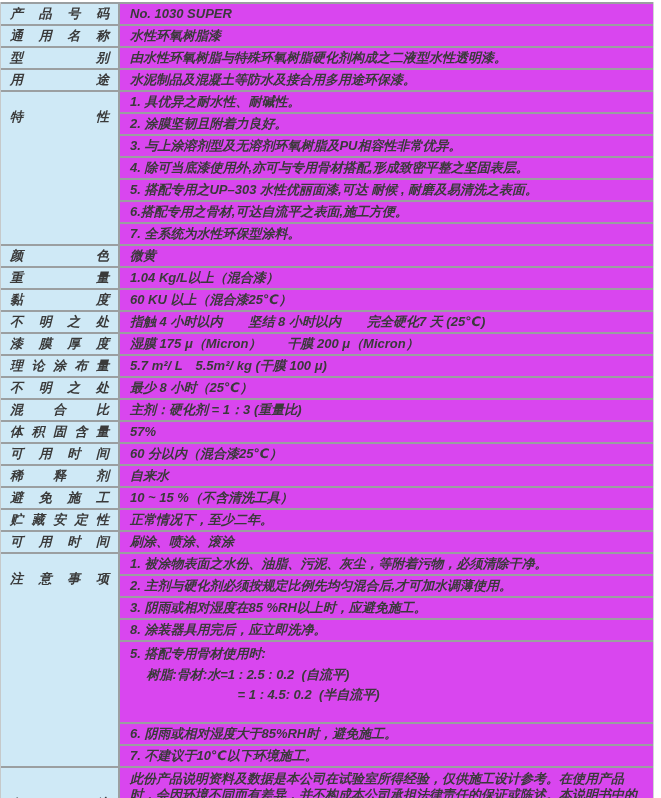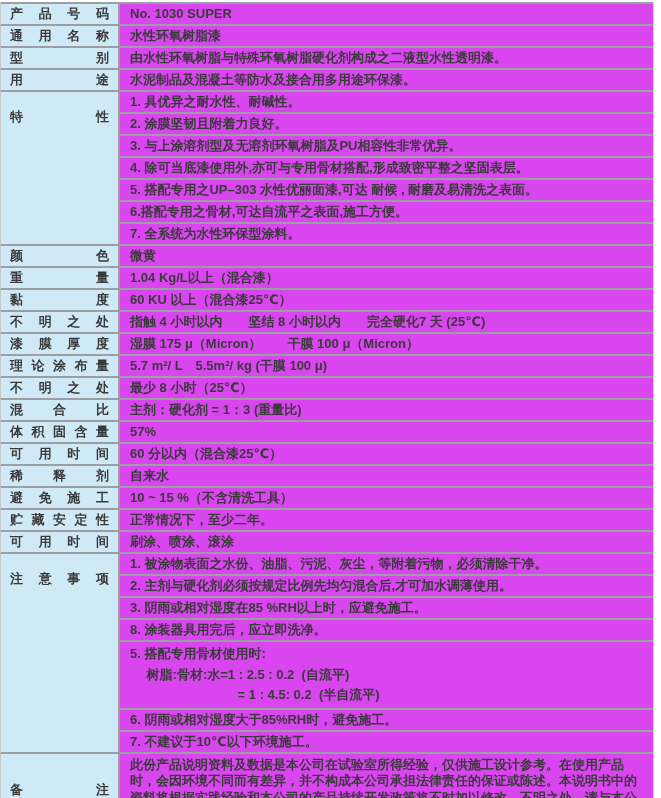--- a/index.html
+++ b/index.html
@@ -6,20 +6,21 @@
     margin: 0; padding: 0;
     background: #ffffff;
     width: 661px; height: 798px;
     overflow: hidden;
     font-family: "Liberation Sans", "DejaVu Sans", sans-serif;
   }
   .sheet {
     width: 661px; height: 798px;
     box-sizing: border-box;
     padding: 2px 9px 4px 0;
+    font-style: italic;
   }
   table.spec {
     border-collapse: separate;
     border-spacing: 0;
     width: 652px;
     table-layout: fixed;
     border-left: 1px solid #c6c9ca;
     border-right: 1px solid #d2d5d6;
   }
   col.c-label { width: 119px; }
@@ -55,21 +56,21 @@
   }
   td.value-cell {
     padding: 1px 8px 1px 10px;
     line-height: 18px;
     white-space: nowrap;
     overflow: hidden;
   }
   tr.shade td.value-cell { background: #d946ef; }
   tr.plain td.value-cell { background: #d946ef; }
 
-  td.value-cell.multiline { line-height: 20.5px; padding-top: 2px; padding-bottom: 2px; margin-left: 40px; }
+  td.value-cell.multiline { line-height: 20.5px; padding-top: 2px; padding-bottom: 16px; margin-left: 40px; }
   td.value-cell.multiline div { white-space: pre; }
 
   td.value-cell.remark {
     white-space: normal;
     line-height: 16.5px;
     font-size: 13px;
     padding-top: 3px;
     padding-bottom: 3px;
   }
 </style>
@@ -132,21 +133,21 @@
         <tr class="spec-row plain">
           <th class="label-cell" rowspan="1">黏度</th>
           <td class="value-cell">60 KU 以上（混合漆25℃）</td>
         </tr>
         <tr class="spec-row shade">
           <th class="label-cell" rowspan="1">不明之处</th>
           <td class="value-cell">指触 4 小时以内　　坚结 8 小时以内　　完全硬化7 天 (25℃)</td>
         </tr>
         <tr class="spec-row plain">
           <th class="label-cell" rowspan="1">漆膜厚度</th>
-          <td class="value-cell">湿膜 175 μ（Micron）　　干膜 100 μ（Micron）</td>
+          <td class="value-cell">湿膜 175 μ（Micron）　　干膜 200 μ（Micron）</td>
         </tr>
         <tr class="spec-row shade">
           <th class="label-cell" rowspan="1">理论涂布量</th>
           <td class="value-cell">5.7 m²/ L　5.5m²/ kg  (干膜 100 μ)</td>
         </tr>
         <tr class="spec-row plain">
           <th class="label-cell" rowspan="1">不明之处</th>
           <td class="value-cell">最少 8 小时（25℃）</td>
         </tr>
         <tr class="spec-row shade">

